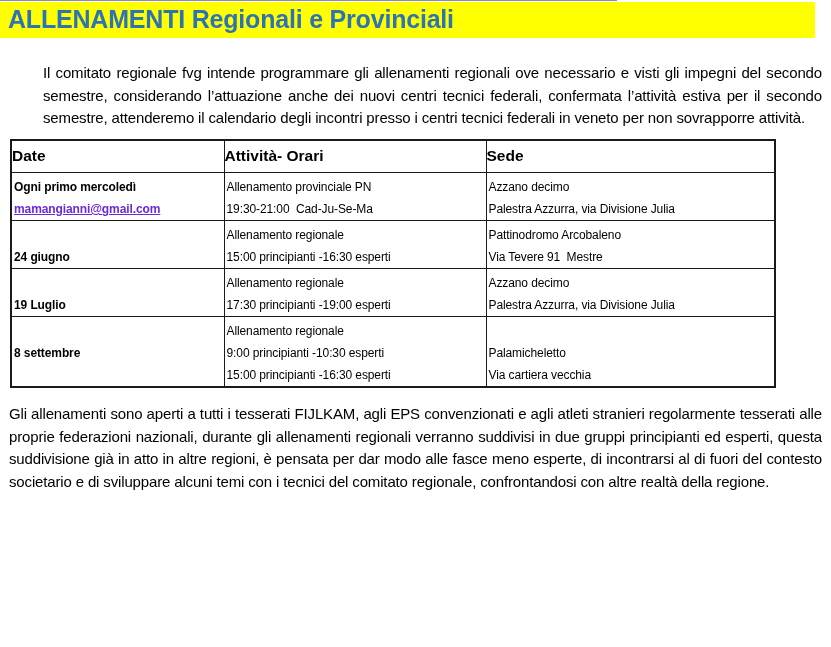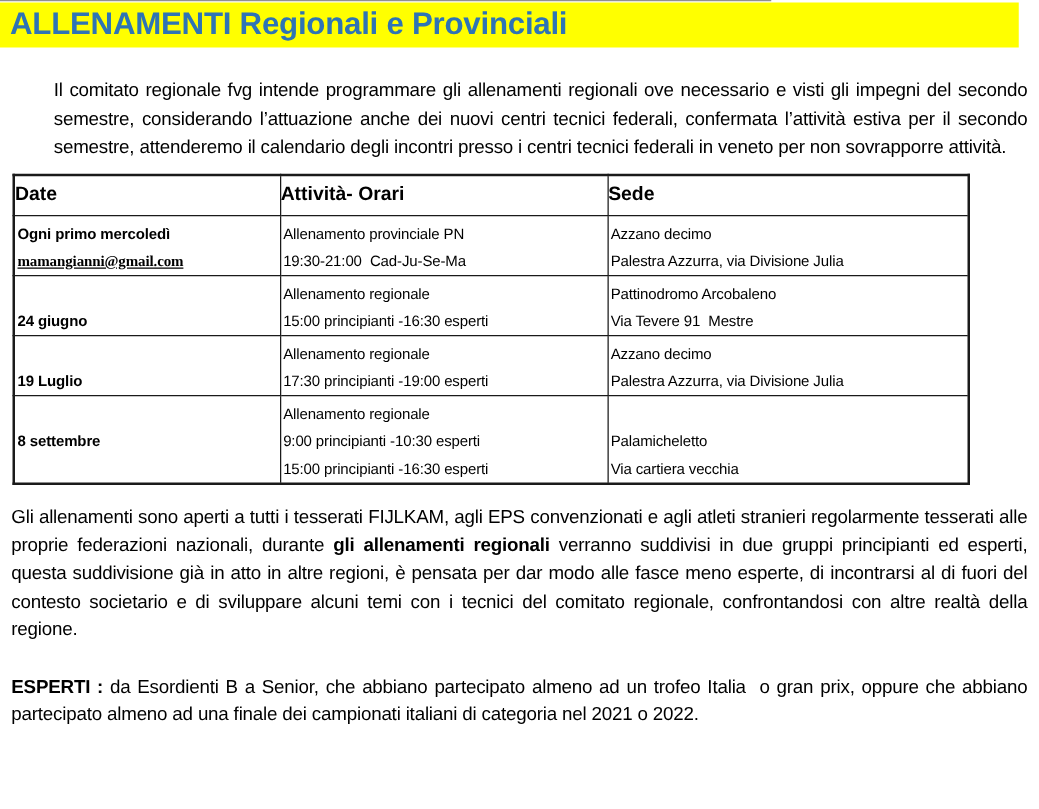--- a/index.html
+++ b/index.html
@@ -33,21 +33,21 @@
     font-size: 15px;
     line-height: 22.5px;
     letter-spacing: -0.15px;
     text-align: justify;
     white-space: pre-wrap;
   }
   .intro { margin-top: 24px; margin-left: 43px; }
   .open  { margin-top: 15px; }
   .defs  { margin-top: 23px; }
   .defs .para { margin-top: 0; margin-bottom: 0; }
-  b { font-weight: bold; }
+  b { font-weight: normal; }
 
   table.sched {
     border-collapse: collapse;
     table-layout: fixed;
     margin: 9px 0 0 10px;
     border: 2px solid #1a1a1a;
   }
   .sched th, .sched td {
     border: 1.5px solid #1a1a1a;
     padding: 3px 2px 0 2px;
@@ -70,25 +70,24 @@
   .r3 td { height: 69px; }
   .cell-line {
     font-size: 12px;
     line-height: 22px;
     min-height: 22px;
     letter-spacing: -0.1px;
     white-space: pre-wrap;
   }
   .date-cell .cell-line { font-weight: bold; }
   .email {
-    color: #000000;
+    color: #6d28d9;
     font-weight: bold;
     text-decoration: underline;
     cursor: pointer;
-    font-family: Liberation Serif, serif;
   }
 </style>
 </head>
 <body>
 
 <div class="top-line"></div>
 
 <h1 class="title">ALLENAMENTI Regionali e Provinciali</h1>
 
 <p class="para intro">Il comitato regionale fvg intende programmare gli allenamenti regionali ove necessario e visti gli impegni del secondo semestre, considerando l’attuazione anche dei nuovi centri tecnici federali, confermata l’attività estiva per il secondo semestre, attenderemo il calendario degli incontri presso i centri tecnici federali in veneto per non sovrapporre attività.</p>
@@ -164,14 +163,13 @@
         <div class="cell-line">Palamicheletto</div>
         <div class="cell-line">Via cartiera vecchia</div>
       </td>
     </tr>
   </tbody>
 </table>
 
 <p class="para open"><span>Gli allenamenti sono aperti a tutti i tesserati FIJLKAM, agli EPS convenzionati e agli atleti stranieri regolarmente tesserati alle proprie federazioni nazionali, durante </span><b>gli allenamenti regionali</b><span> verranno suddivisi in due gruppi principianti ed esperti, questa suddivisione già in atto in altre regioni, è pensata per dar modo alle fasce meno esperte, di incontrarsi al di fuori del contesto societario e di sviluppare alcuni temi con i tecnici del comitato regionale, confrontandosi con altre realtà della regione.</span></p>
 
 <div class="defs">
-  <p class="para"><b>ESPERTI :</b><span> da Esordienti B a Senior, che abbiano partecipato almeno ad un trofeo Italia  o gran prix, oppure che abbiano partecipato almeno ad una finale dei campionati italiani di categoria nel 2021 o 2022.</span></p>
 </div>
 
 </body></html>

